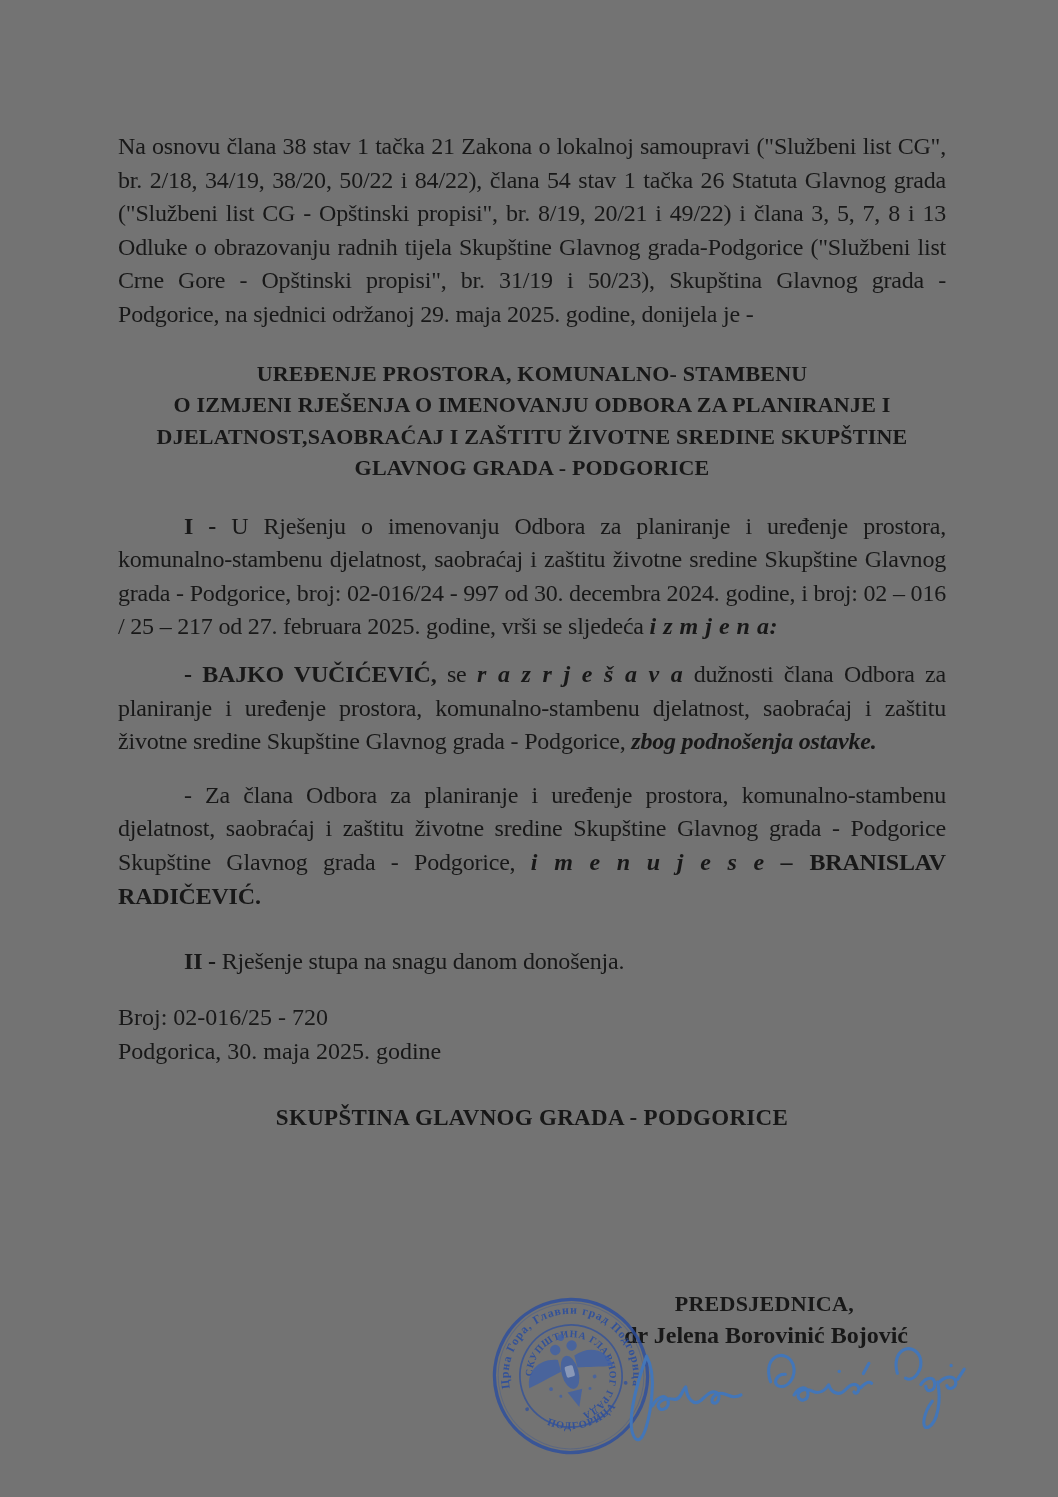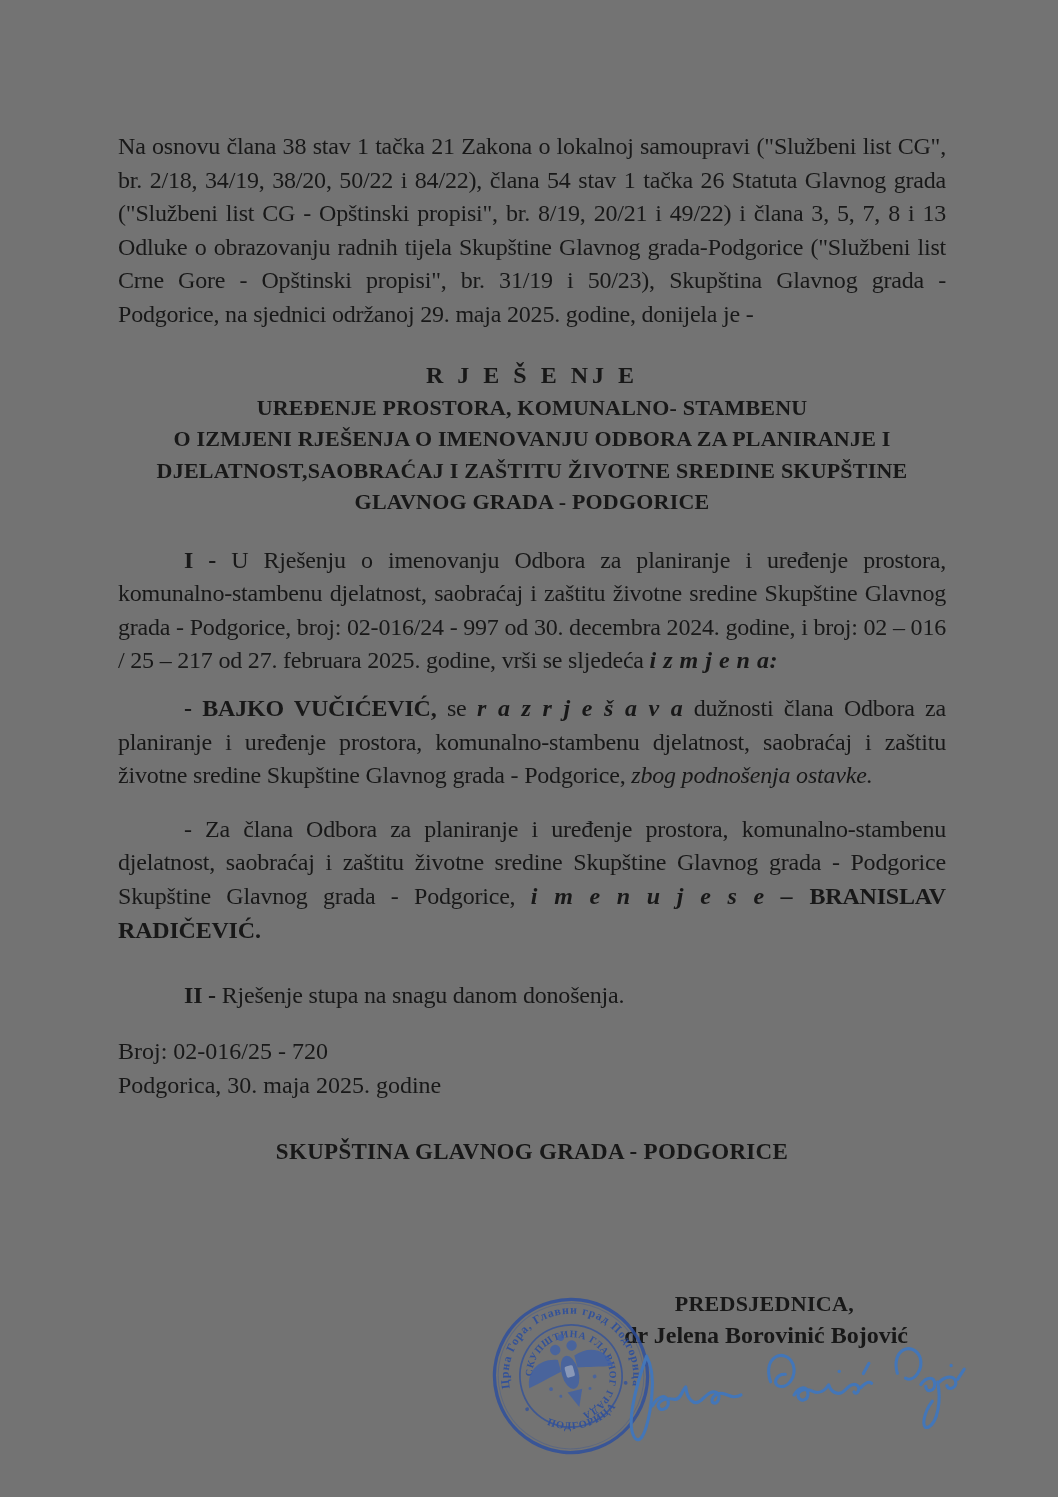--- a/index.html
+++ b/index.html
@@ -57,21 +57,21 @@
   }
   .issuer {
     margin-top:37px;
     text-align:center;
     font-weight:bold;
     font-size:23px;
     letter-spacing:0.3px;
   }
   .bold { font-weight:bold; }
   .bi { font-weight:bold; font-style:italic; letter-spacing:0.5px; }
-  .it { font-style:italic; }
+  .it { font-style:italic;font-weight:bold; }
 
   
   .sig-area {
     position:absolute;
     left:0; top:1283px;
     width:1026px; height:214px;
   }
   .sig-role {
     position:absolute;
     top:8px; right:172px;
@@ -99,21 +99,20 @@
 </style>
 </head>
 <body>
 
 <div class="page">
   <div class="content">
 
     <p class="para intro"><span>Na osnovu člana 38 stav 1 tačka 21 Zakona o lokalnoj samoupravi ("Službeni list CG", br. 2/18, 34/19, 38/20, 50/22 i 84/22), člana 54 stav 1 tačka 26 Statuta Glavnog grada ("Službeni list CG - Opštinski propisi", br. 8/19, 20/21 i 49/22) i člana 3, 5, 7, 8 i 13 Odluke o obrazovanju radnih tijela Skupštine Glavnog grada-Podgorice ("Službeni list Crne Gore - Opštinski propisi", br. 31/19 i 50/23), Skupština Glavnog grada - Podgorice, na sjednici održanoj 29. maja 2025. godine, donijela je -</span></p>
 
     <div class="title-block">
-      <div class="title-main">R J E Š E NJ E</div>
       <div class="title-sub">UREĐENJE PROSTORA, KOMUNALNO- STAMBENU</div>
       <div class="title-sub">O IZMJENI RJEŠENJA O IMENOVANJU ODBORA ZA PLANIRANJE I</div>
       <div class="title-sub">DJELATNOST,SAOBRAĆAJ I ZAŠTITU ŽIVOTNE SREDINE SKUPŠTINE</div>
       <div class="title-sub">GLAVNOG GRADA - PODGORICE</div>
     </div>
 
     <p class="para indent p-art1"><span class="bold">I -</span><span> U Rješenju o imenovanju Odbora za planiranje i uređenje prostora, komunalno-stambenu djelatnost, saobraćaj i zaštitu životne sredine Skupštine Glavnog grada - Podgorice, broj: 02-016/24 - 997 od 30. decembra 2024. godine, i broj: 02 – 016 / 25 – 217 od 27. februara 2025. godine, vrši se sljedeća </span><span class="bi">i z m j e n a:</span></p>
 
     <p class="para indent p-dismiss"><span class="bold">- BAJKO VUČIĆEVIĆ,</span><span> se </span><span class="bi">r a z r j e š a v a</span><span> dužnosti člana Odbora za planiranje i uređenje prostora, komunalno-stambenu djelatnost, saobraćaj i zaštitu životne sredine Skupštine Glavnog grada - Podgorice, </span><span class="it">zbog podnošenja ostavke.</span></p>
 

